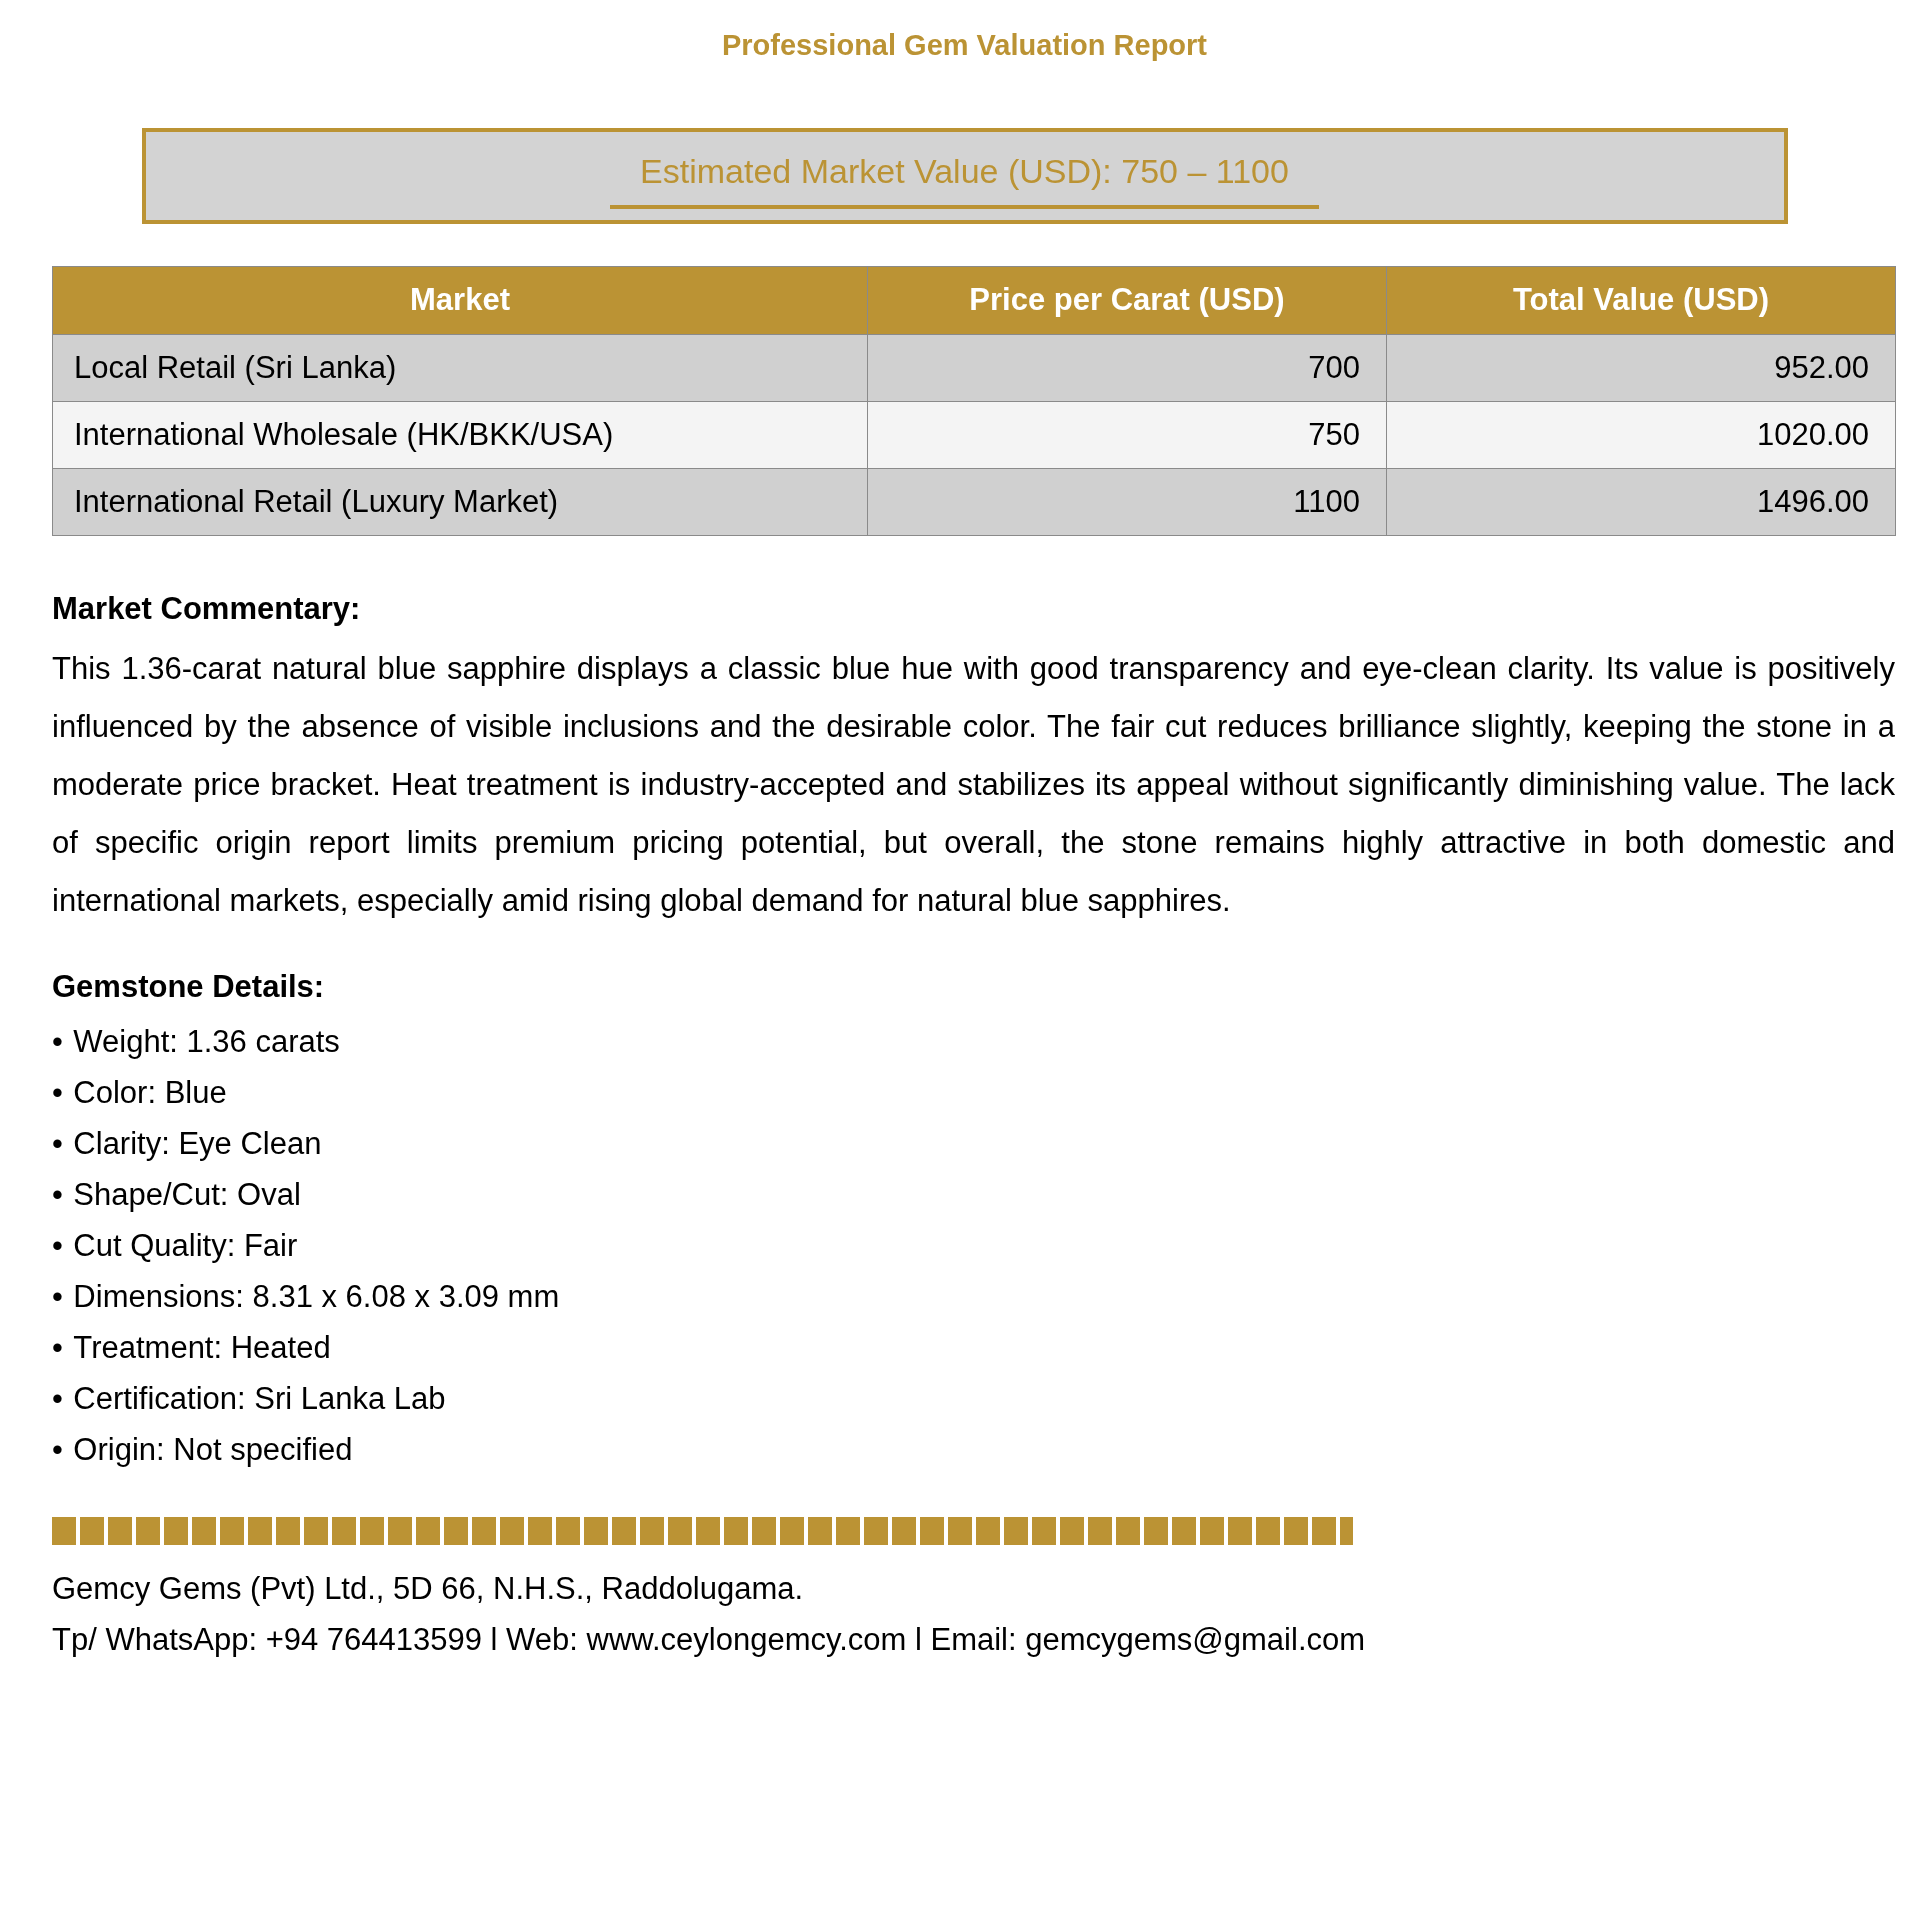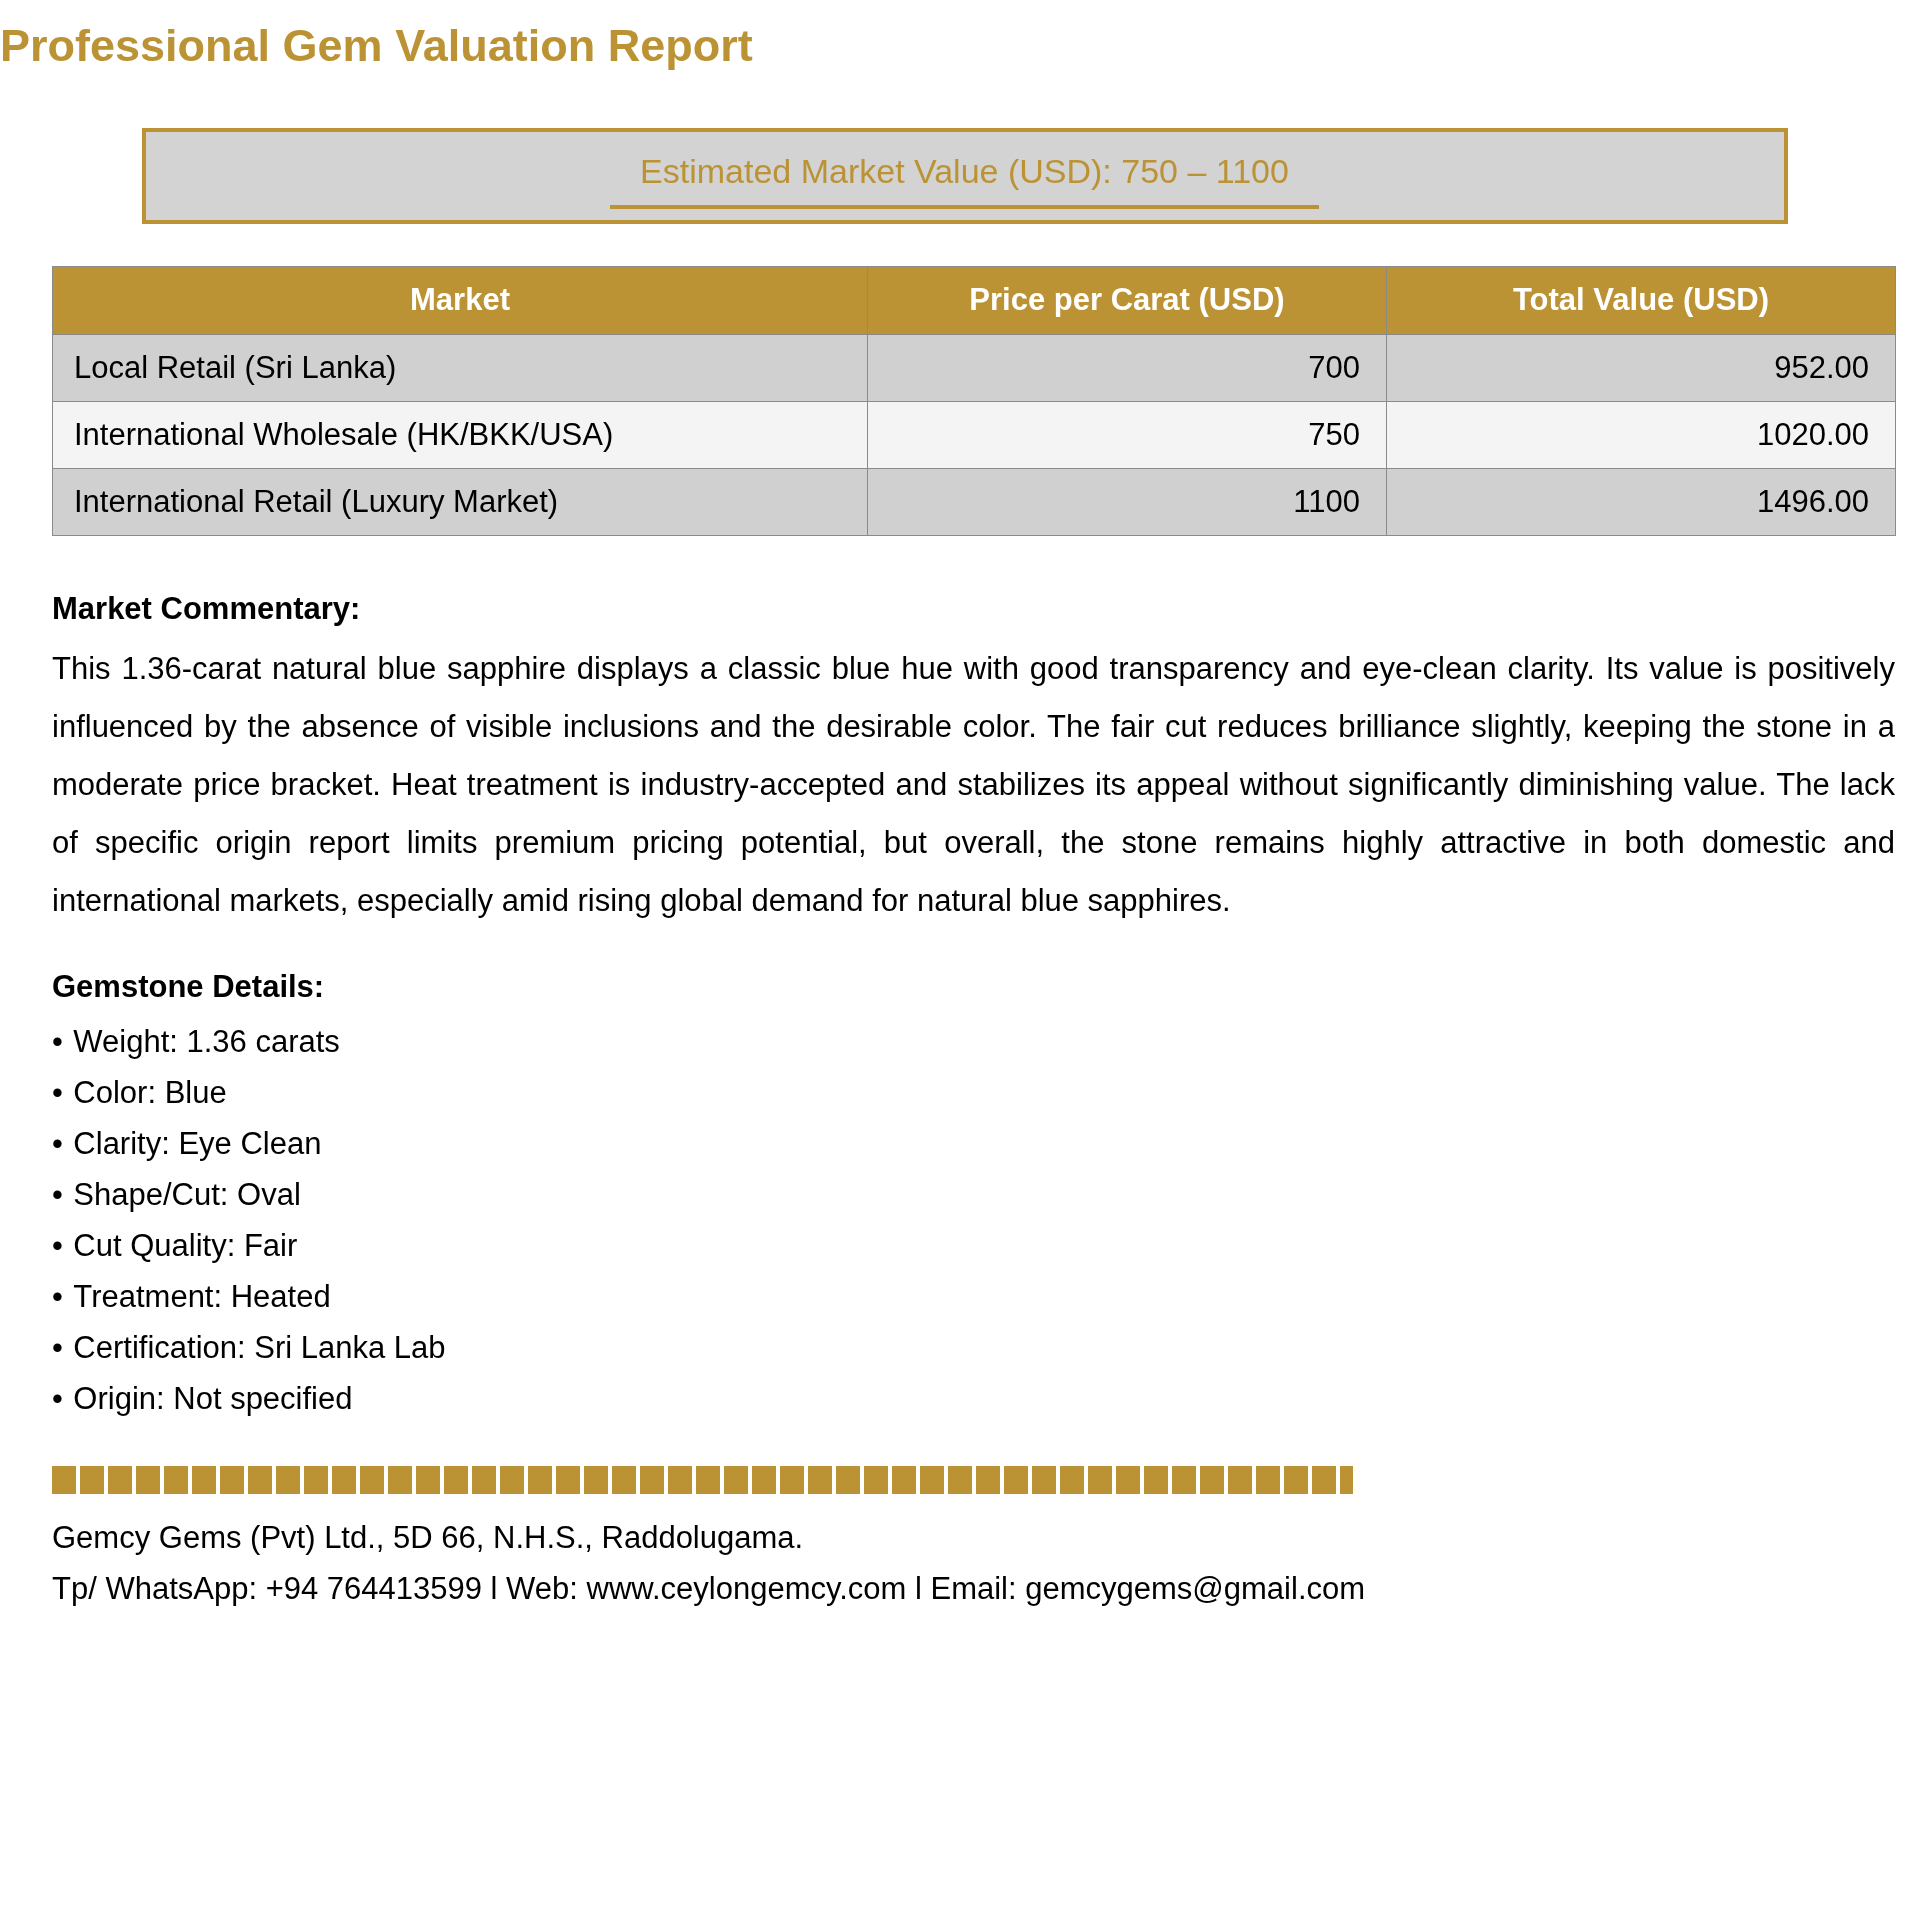--- a/index.html
+++ b/index.html
@@ -15,22 +15,22 @@
   html,body{ background:#ffffff; }
   body{
     width:1929px; height:1914px;
     font-family:"Liberation Sans", sans-serif;
     color:var(--text);
     overflow:hidden;
   }
   .page{ width:1929px; height:1914px; padding:21px 0 0 0; position:relative; }
 
   .report-title{
-    font-size:45px; line-height:49px; font-weight:bold;
-    color:var(--gold); 
+    font-size:29px; line-height:49px; font-weight:bold;
+    color:var(--gold); text-align:center;
   }
 
   .banner{
     width:1646px; margin:58px auto 0 auto;
     background:var(--banner-bg);
     border:4.4px solid var(--gold);
     text-align:center;
     padding:14px 0 10.5px 0;
   }
   .banner-text{
@@ -141,20 +141,21 @@
     <p class="commentary-heading">Market Commentary:</p>
     <p class="commentary-text">This 1.36-carat natural blue sapphire displays a classic blue hue with good transparency and eye-clean clarity. Its value is positively influenced by the absence of visible inclusions and the desirable color. The fair cut reduces brilliance slightly, keeping the stone in a moderate price bracket. Heat treatment is industry-accepted and stabilizes its appeal without significantly diminishing value. The lack of specific origin report limits premium pricing potential, but overall, the stone remains highly attractive in both domestic and international markets, especially amid rising global demand for natural blue sapphires.</p>
 
     <p class="details-heading">Gemstone Details:</p>
     <ul class="details-list">
       <li><span class="bullet">•</span><span>Weight: 1.36 carats</span></li>
       <li><span class="bullet">•</span><span>Color: Blue</span></li>
       <li><span class="bullet">•</span><span>Clarity: Eye Clean</span></li>
       <li><span class="bullet">•</span><span>Shape/Cut: Oval</span></li>
       <li><span class="bullet">•</span><span>Cut Quality: Fair</span></li>
+      <li><span class="bullet">•</span><span>Dimensions: 8.31 x 6.08 x 3.09 mm</span></li>
       <li><span class="bullet">•</span><span>Treatment: Heated</span></li>
       <li><span class="bullet">•</span><span>Certification: Sri Lanka Lab</span></li>
       <li><span class="bullet">•</span><span>Origin: Not specified</span></li>
     </ul>
 
   </div>
 
   <div class="gold-bar"></div>
 
   <div class="footer">

